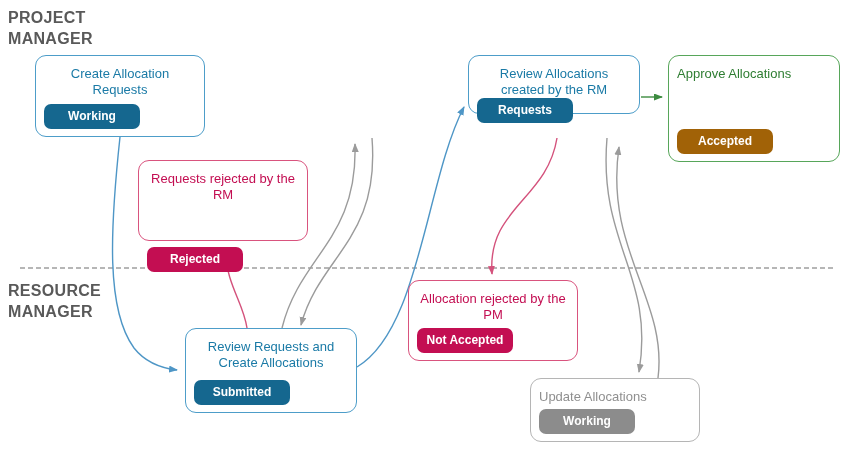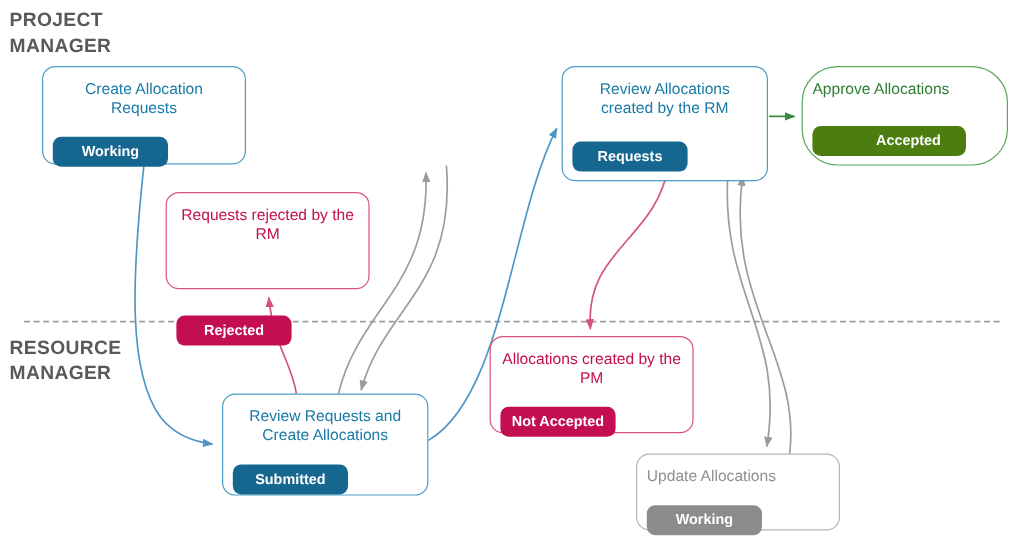--- a/index.html
+++ b/index.html
@@ -19,36 +19,36 @@
   .node {
     position:absolute; z-index:1; box-sizing:border-box;
     background:#ffffff; border:1.5px solid #888; border-radius:11px;
     display:flex; flex-direction:column; align-items:flex-start;
     justify-content:space-between; text-align:center;
     padding:10px 8px 7px 8px;
   }
   .node .title { font-size:13px; line-height:1.22; }
   .node .badge {
     width:96px; padding:5px 0 6px 0; border-radius:7px;
-    color:#ffffff; font-size:12px; font-weight:bold; text-align:center;margin-top:16px;
+    color:#ffffff; font-size:12px; font-weight:bold; text-align:center;
   }
   
   .blue    { border-color:#4d9dc9; color:#1a7aa6; }
   .blue .badge    { background:#15678f; }
   .gray    { border-color:#b5b5b5; color:#8f8f8f; }
   .gray .badge    { background:#8c8c8c; }
   .green   { border-color:#57a65a; color:#2e7d32; }
-  .green .badge   { background:#4d7c0f;padding-left:32px; }
+  .green .badge   { background:#a16207; }
   .crimson { border-color:#d9537e; color:#c30e52; }
   .crimson .badge { background:#c30e52; }
   
   #n0 { left:35px;  top:55px;  width:170px; height:82px; }
   #n1 { left:237px; top:55px;  width:170px; height:83px; }
-  #n2 { left:468px; top:55px;  width:172px; height:96px; }
-  #n3 { left:668px; top:55px;  width:172px; height:83px;border-radius:30px; }
+  #n2 { left:468px; top:55px;  width:172px; height:59px; }
+  #n3 { left:668px; top:55px;  width:172px; height:107px; }
   #n4 { left:138px; top:160px; width:170px; height:81px;gap:44px; }
   #n5 { left:408px; top:280px; width:170px; height:81px; }
   #n6 { left:185px; top:328px; width:172px; height:85px; }
   #n7 { left:530px; top:378px; width:170px; height:64px; }
 </style>
 </head>
 <body>
 
 <div class="canvas">
 
@@ -99,21 +99,21 @@
     <div class="title">Approve Allocations</div>
     <div class="badge">Accepted</div>
   </div>
 
   <div class="node crimson" id="n4">
     <div class="title">Requests rejected by the RM</div>
     <div class="badge">Rejected</div>
   </div>
 
   <div class="node crimson" id="n5">
-    <div class="title">Allocations created by the PM</div>
+    <div class="title">Allocation rejected by the PM</div>
     <div class="badge">Not Accepted</div>
   </div>
 
   <div class="node blue" id="n6">
     <div class="title">Review Requests and Create Allocations</div>
     <div class="badge">Submitted</div>
   </div>
 
   <div class="node gray" id="n7">
     <div class="title">Update Allocations</div>

